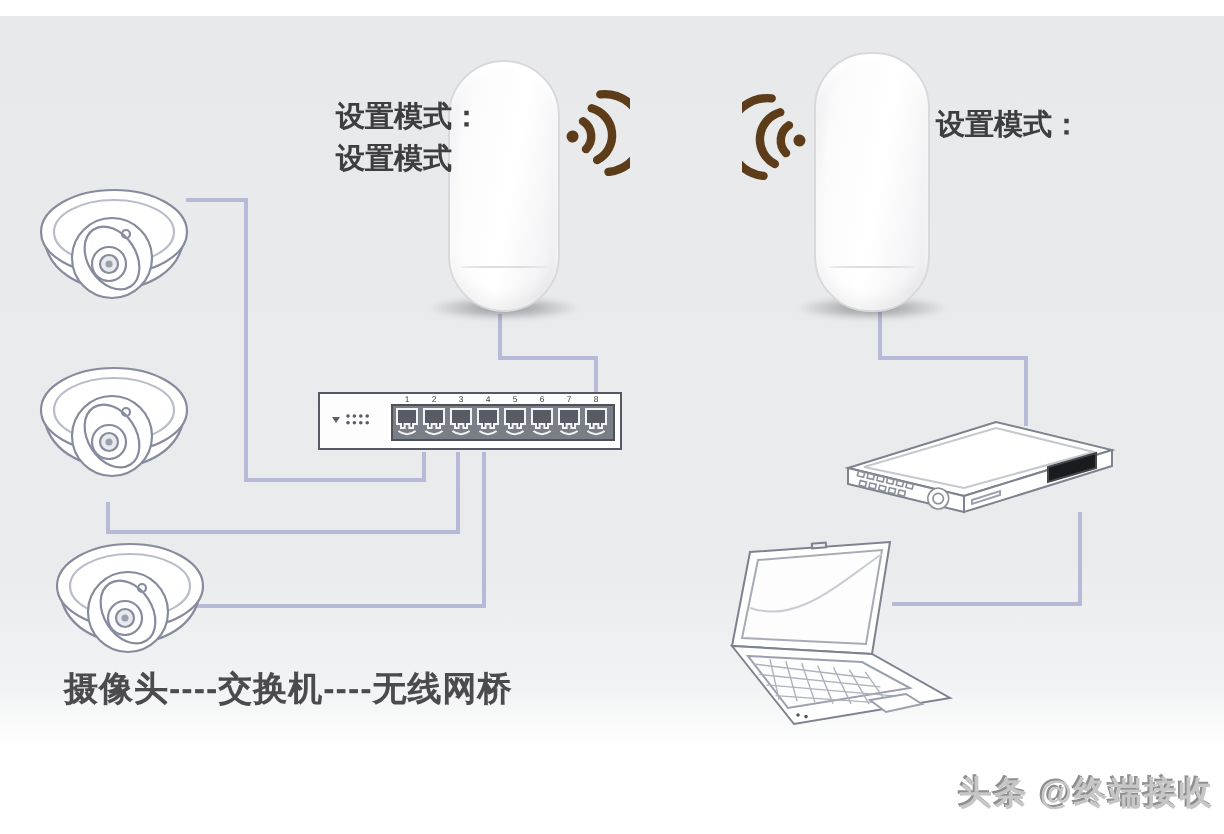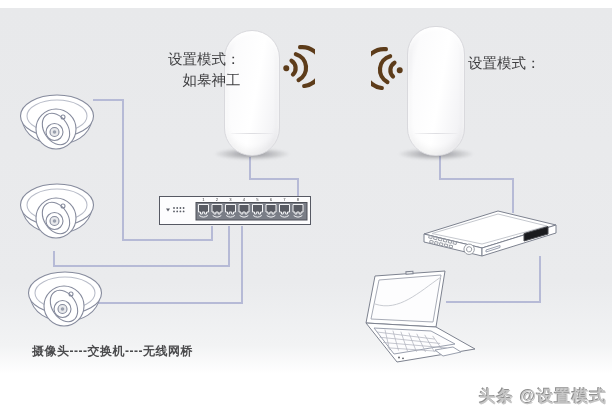--- a/index.html
+++ b/index.html
@@ -27,25 +27,25 @@
   .ap::after{
     content:"";position:absolute;left:10%;right:10%;bottom:21px;height:1px;
     background:#dedee2;border-radius:50%;
   }
   .ap-shadow{
     position:absolute;width:98px;height:16px;border-radius:50%;
     background:radial-gradient(closest-side,rgba(70,70,78,.55),rgba(70,70,78,0) 78%);
     filter:blur(1px);
   }
   .mode-label{
-    position:absolute;font-size:14.5px;font-weight:400;color:#3e3e40;
-    line-height:21px;white-space:nowrap;text-align:right;
+    position:absolute;font-size:14.5px;font-weight:700;color:#3e3e40;
+    line-height:21px;white-space:nowrap;
   }
   .caption{
-    position:absolute;left:32px;top:343px;font-size:12px;font-weight:700;
+    position:absolute;left:32px;top:333px;font-size:17px;font-weight:700;
     color:#4b4b4d;letter-spacing:.5px;white-space:nowrap;
   }
   .watermark{
     position:absolute;right:5px;top:386px;font-size:16.5px;font-weight:700;
     letter-spacing:1px;color:#c6c6c6;white-space:nowrap;
     text-shadow:-1px -1px 0 #8f8f8f,1px 1px 0 #ffffff;
   }
 </style>
 </head>
 <body>
@@ -81,21 +81,21 @@
     <g transform="rotate(6 17 23)" stroke="#5d3c1a" stroke-width="4.2" stroke-linecap="round" fill="none">
       <circle cx="29" cy="25" r="3" fill="#5d3c1a" stroke="none"></circle>
       <path d="M23,18 a9,9 0 0 0 0,14"></path>
       <path d="M18,12 a14,14 0 0 0 0,26"></path>
       <path d="M13,5.5 a19.5,19.5 0 0 0 0,39"></path>
     </g>
   </svg>
 
   <div class="mode-label" style="left:168px;top:49px;">
     <div>设置模式：</div>
-    <div>如皋神工</div>
+    <div>设置模式</div>
   </div>
   <div class="mode-label" style="left:468px;top:53px;">
     <div>设置模式：</div>
   </div>
 
   <svg class="dev" style="left:159px;top:196px;" width="152" height="30" viewBox="0 0 152 30">
     <defs>
       <g id="port">
         <path d="M0.5,0.5 h10 v7.5 h-2 v2 h-1.8 v-2 h-2.4 v2 h-1.8 v-2 h-2 z" fill="#585b63" stroke="#f2f3f5" stroke-width="1"></path>
         <path d="M1.2,11.5 q4.3,3.2 8.6,0" fill="none" stroke="#f2f3f5" stroke-width="1"></path>
@@ -216,15 +216,15 @@
       <path d="M8,0 L14,20 M16,0.5 L23,20 M24,1 L32,20 M32,1.5 L41,20 M40,2 L50,19.5 M48,2.5 L59,19 M56,3 L68,18"></path>
     </g>
     <path d="M74,80 L92,77 L100,82 L82,86 Z" fill="#ffffff" stroke="#9aa0ae"></path>
     <g fill="#55585f">
       <circle cx="38" cy="87.5" r="0.9"></circle>
         <circle cx="42" cy="88.3" r="0.9"></circle>
     </g>
   </svg>
 
   <div class="caption">摄像头----交换机----无线网桥</div>
-  <div class="watermark">头条 @设置模式</div>
+  <div class="watermark">头条 @终端接收</div>
 
 </div>
 
 </body></html>

